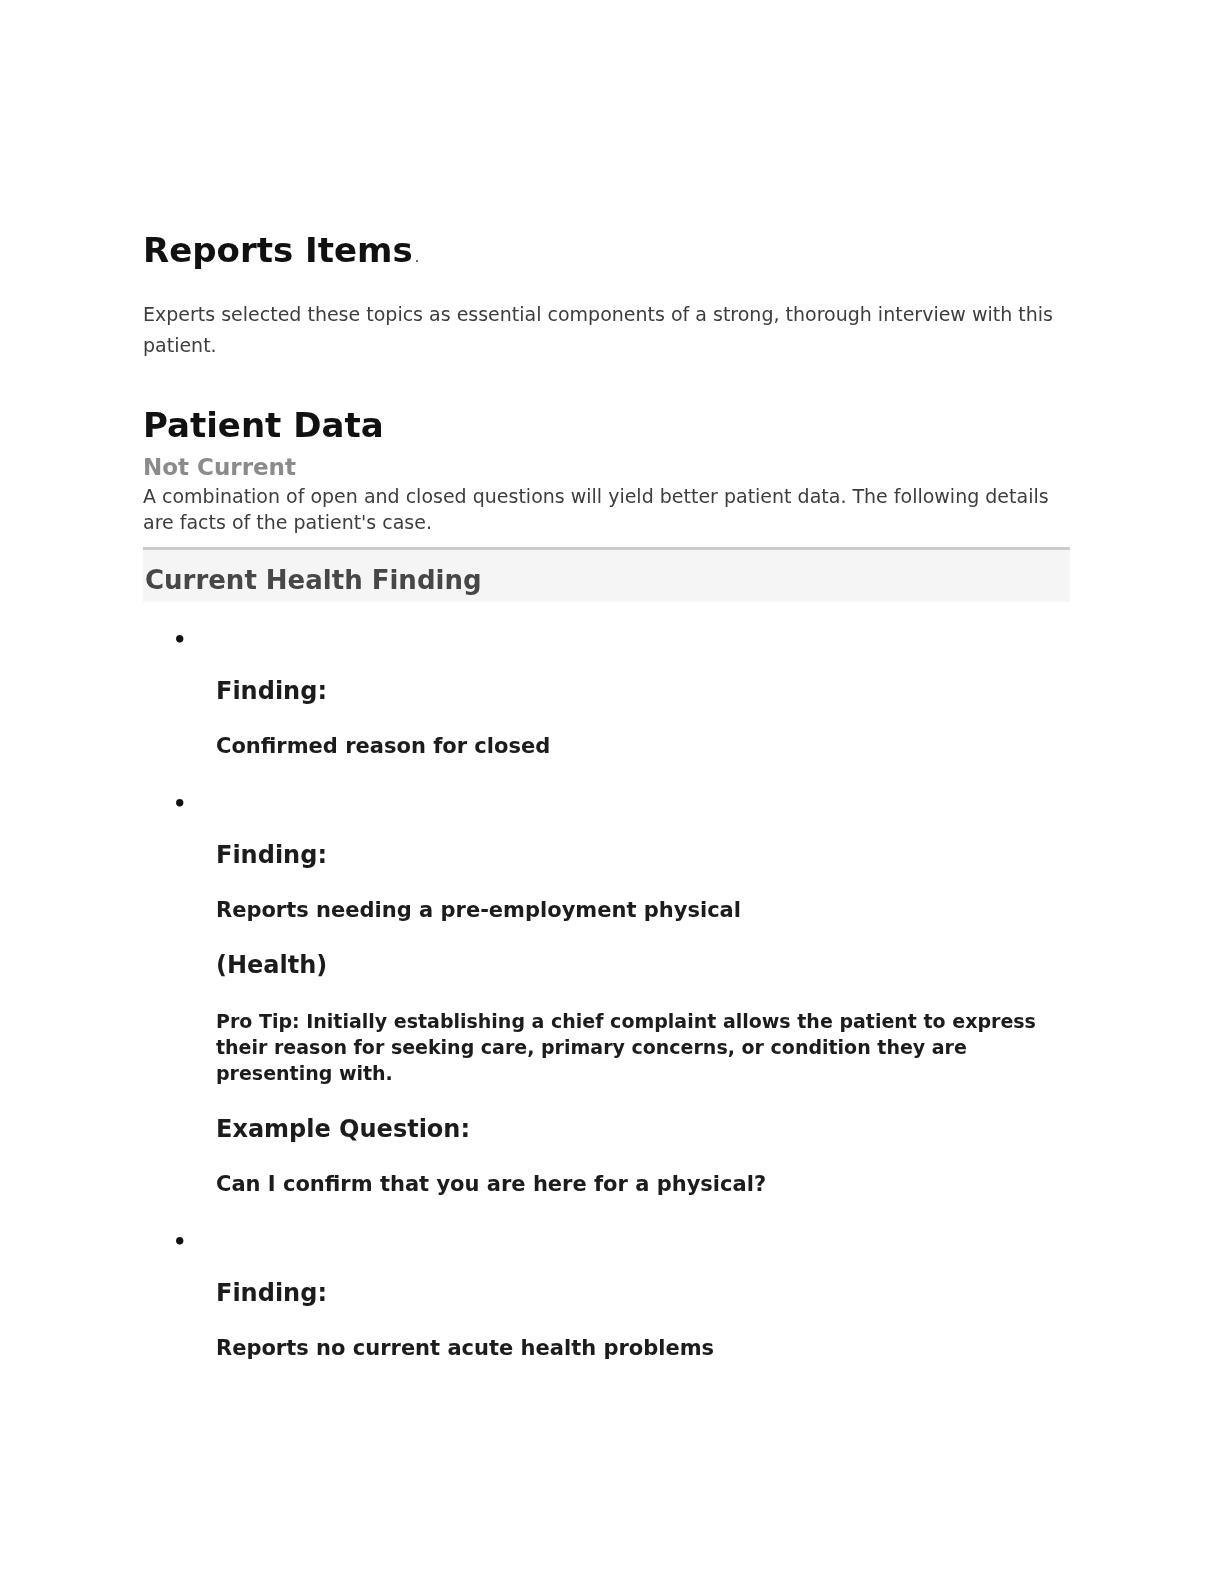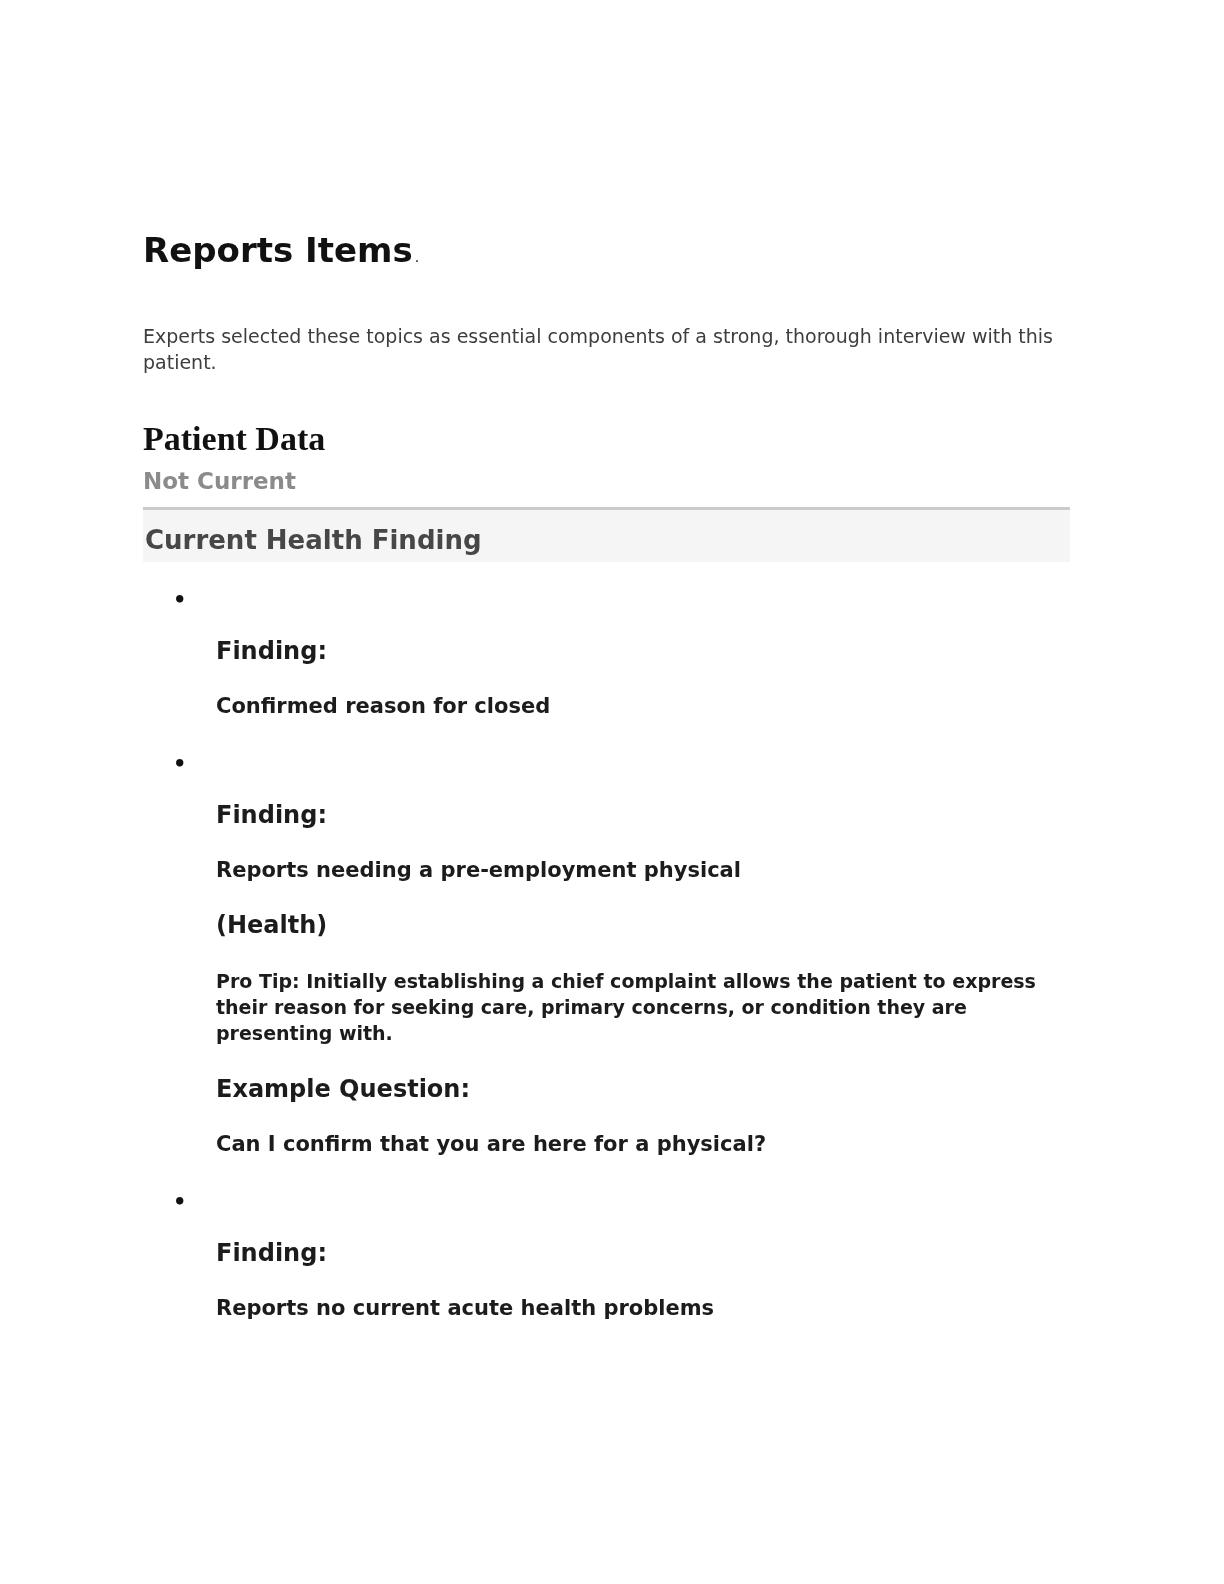--- a/index.html
+++ b/index.html
@@ -28,26 +28,26 @@
     color: var(--heading-text, #111111);
   }
   .scored-heading { margin-top: 50px; }
   .scored-period {
     font-size: 14px;
     font-weight: 400;
     margin-left: 2px;
     color: var(--heading-text, #111111);
   }
   .intro {
-    margin: 52px 0 0 0;
+    margin: 28px 0 0 0;
     font-size: 19px;
-    line-height: 26px;
+    line-height: 31px;
     color: var(--body-text, #3d3d3d);
   }
-  .patient-data-heading { margin-top: 44px; font-family: Liberation Serif, serif; }
+  .patient-data-heading { margin-top: 44px; }
   .not-scored {
     margin-top: 8px;
     font-size: 23px;
     font-weight: 700;
     color: var(--muted-text, #8b8b8b);
     line-height: 1.2;
   }
   .desc {
     margin: 2px 0 0 0;
     font-size: 19px;
@@ -109,20 +109,21 @@
 
 
   <h1 class="scored-heading"><span>Reports Items</span><span class="scored-period">.</span></h1>
 
   <p class="intro">Experts selected these topics as essential components of a strong, thorough interview with this patient.</p>
 
   <h1 class="patient-data-heading">Patient Data</h1>
 
   <div class="not-scored">Not Current</div>
 
+  <p class="desc">A combination of open and closed questions will yield better patient data. The following details are facts of the patient's case.</p>
 
   <h2 class="section-bar">Current Health Finding</h2>
 
   <ul class="findings">
 
     <li>
       <p class="f-label">Finding:</p>
       <p class="f-value">Confirmed reason for closed</p>
     </li>
 

